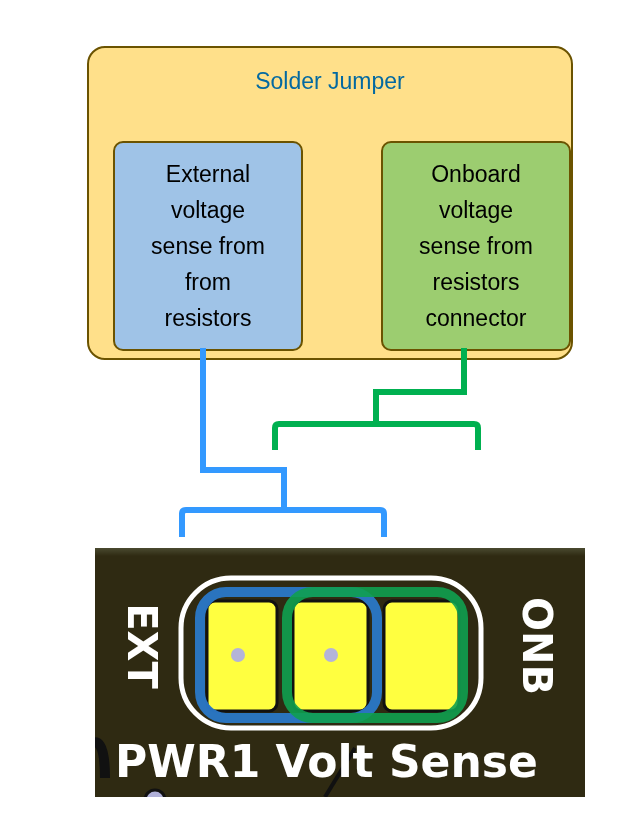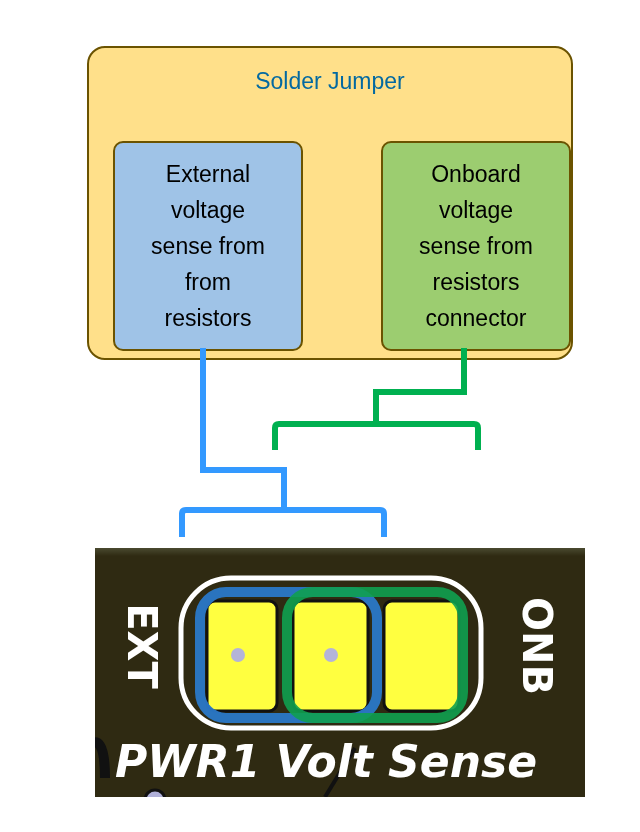--- a/index.html
+++ b/index.html
@@ -24,21 +24,21 @@
   .inner-box .lines span { display: block; }
   svg.wires { position: absolute; left: 0; top: 0; width: 640px; height: 832px; }
   .pcb {
     position: absolute; left: 95px; top: 548px; width: 490px; height: 249px;
     background: linear-gradient(#4a4a30 0px, #2f2a12 8px, #2f2a12 100%);
     overflow: hidden;
   }
   .pcb svg { position: absolute; left: 0; top: 0; }
   .pcb-label {
     position: absolute; left: 20px; top: 188px; font-size: 44px; font-weight: bold;
-    color: #ffffff; font-family: "DejaVu Sans", sans-serif; letter-spacing: 0px; font-style: italic;
+    color: #ffffff; font-family: "DejaVu Sans", sans-serif; letter-spacing: 0px;
   }
   .side-label {
     position: absolute; font-size: 40px; font-weight: bold; color: #ffffff;
     font-family: "DejaVu Sans", sans-serif;
   }
   .side-label.ext { left: 2px; top: 75px; transform: rotate(90deg); transform-origin: center; width: 90px; text-align: center; }
   .side-label.onb { left: 392px; top: 75px; transform: rotate(90deg); width: 100px; text-align: center; }
 </style>
 </head>
 <body>

